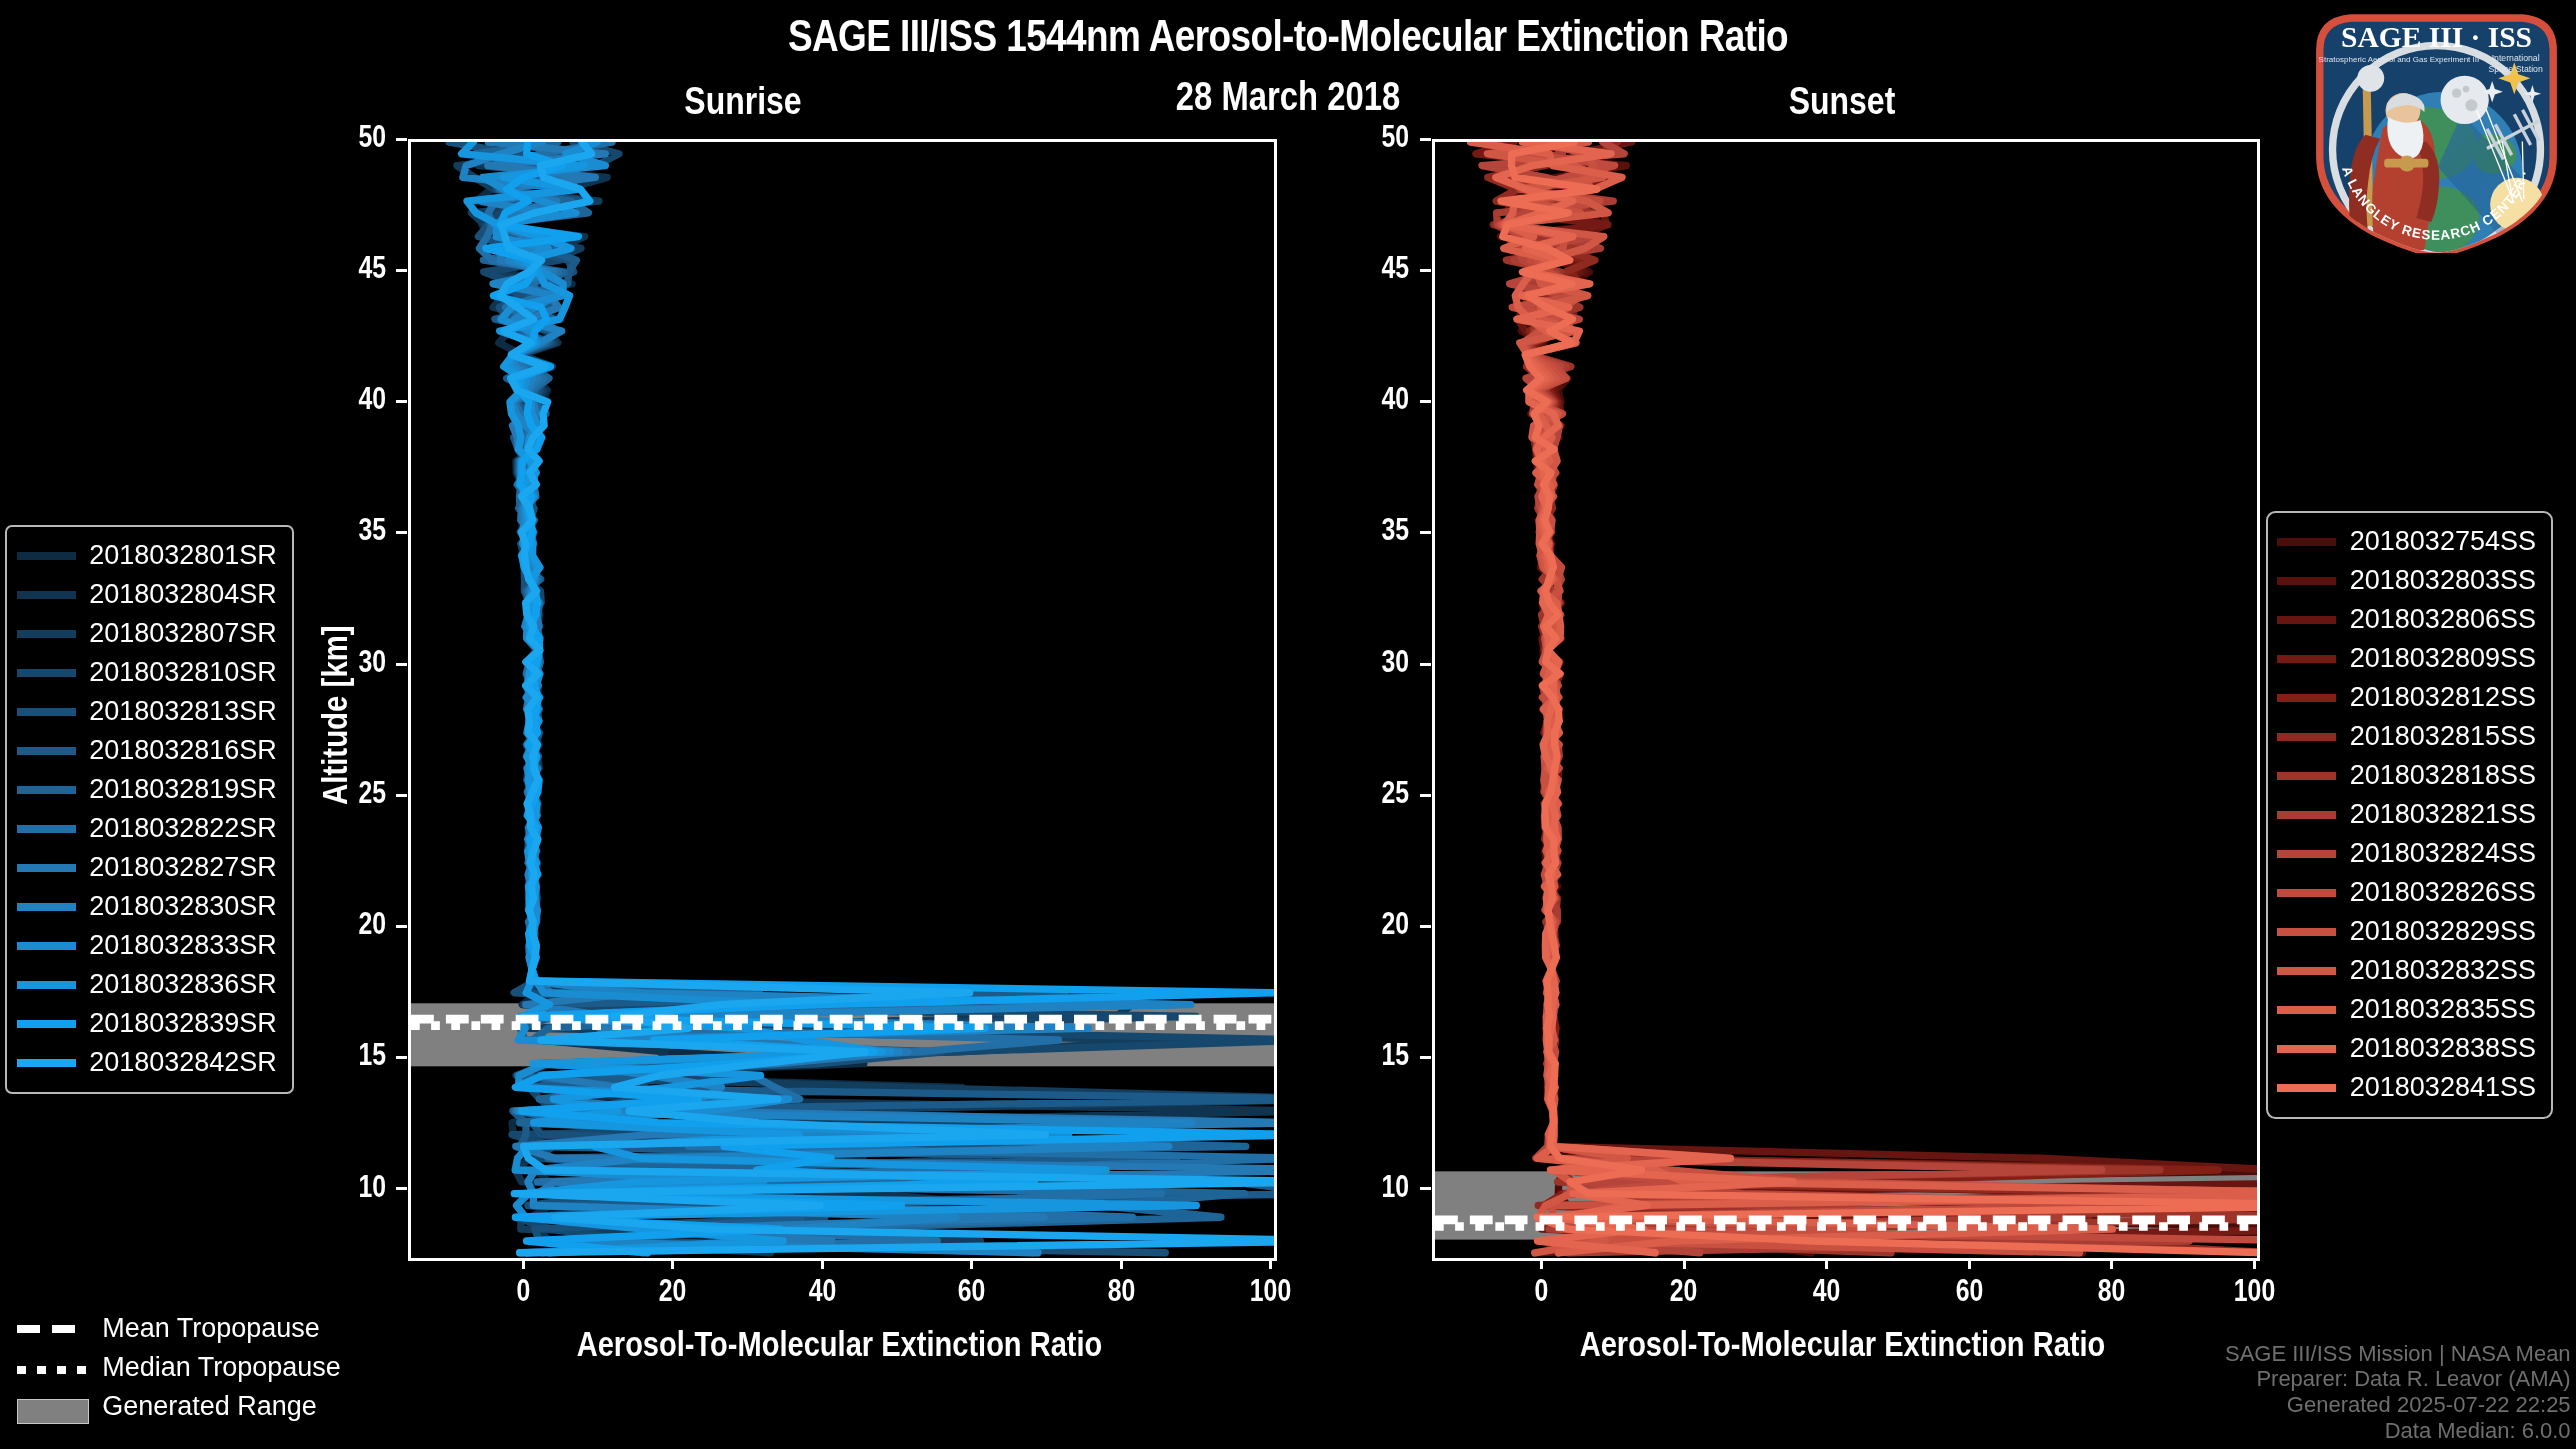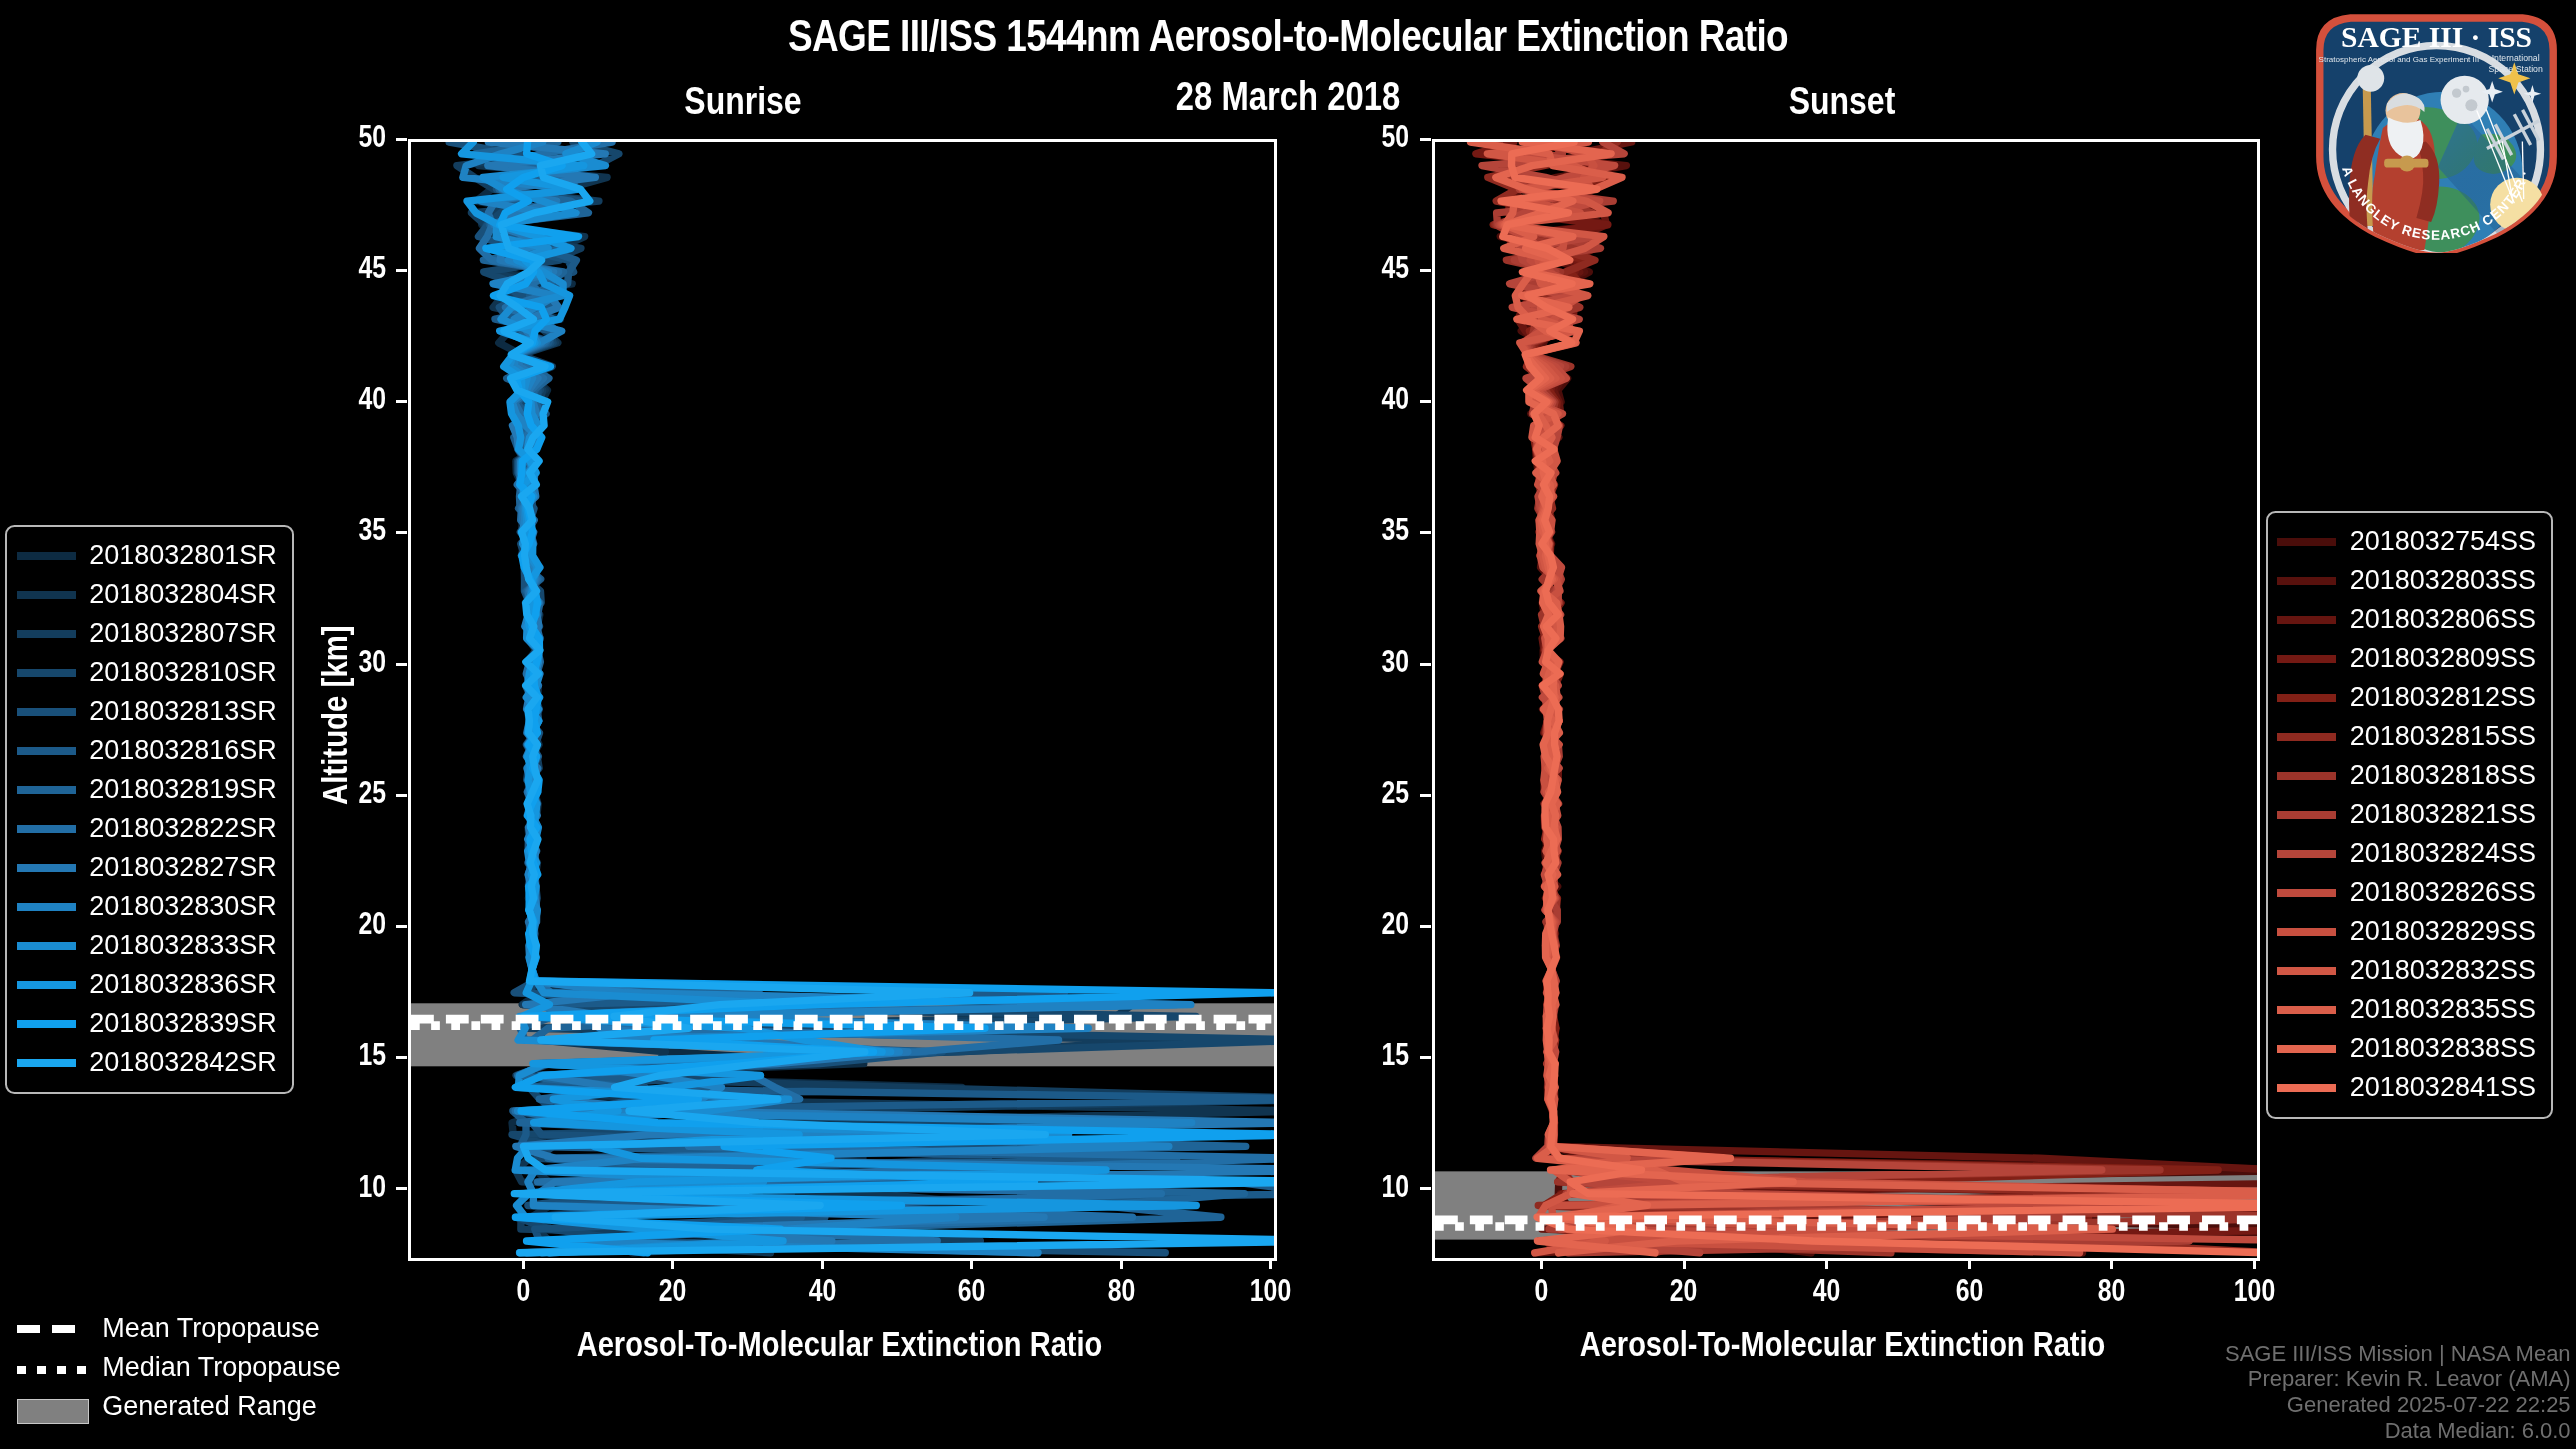--- a/index.html
+++ b/index.html
@@ -64,21 +64,21 @@
   .legend-box{
     position:absolute;border:2px solid #b8b8b8;border-radius:9.4px;
     background:#000;padding:9.4px 14.8px 9.4px 9.4px;
   }
   .legend-row{display:flex;align-items:center;height:39px;}
   .legend-swatch{width:59px;height:7.4px;margin-right:13.4px;flex:0 0 auto;}
   .legend-text{
     font-family:"Liberation Sans",sans-serif;font-size:27px;color:#fff;
     white-space:nowrap;
   }
-  #legend-sunrise{left:5.4px;top:525px;}
+  #legend-sunrise{left:5.4px;top:525px;border-radius:7px;}
   #legend-sunset{left:2266px;top:511px;}
 
   
   #legend-tropopause{left:17.4px;top:1309px;width:376px;}
   .trop-row{display:flex;align-items:center;height:39px;}
   .trop-key{width:70px;height:16px;margin-right:14.8px;flex:0 0 auto;position:relative;}
   .trop-text{font-family:"Liberation Sans",sans-serif;font-size:27px;color:#fff;white-space:nowrap;}
   .dashkey{position:absolute;top:4.7px;left:0;width:70px;height:8px;
     background:repeating-linear-gradient(to right,#fff 0 23px,transparent 23px 35px);}
   .dotkey{position:absolute;top:6px;left:0;width:70px;height:8px;
@@ -368,21 +368,21 @@
   <div class="trop-row">
     <div class="trop-key">
         <div class="rangekey"></div>
       </div>
     <div class="trop-text">Generated Range</div>
   </div>
 </div>
 
 <div id="credits">
   <div>SAGE III/ISS Mission | NASA Mean</div>
-  <div>Preparer: Kevin R. Leavor (AMA)</div>
+  <div>Preparer: Data R. Leavor (AMA)</div>
   <div>Generated 2025-07-22 22:25</div>
   <div>Data Median: 6.0.0</div>
 </div>
 
 <div class="abs" id="mission-patch">
   <svg viewBox="0 0 404 372" width="271" height="250">
     <defs>
       <clipPath id="shieldClip">
         <path d="M28 70 Q28 26 74 22 L330 22 Q376 26 376 70 L376 228
                  Q376 300 290 344 Q230 372 202 372 Q174 372 114 344

